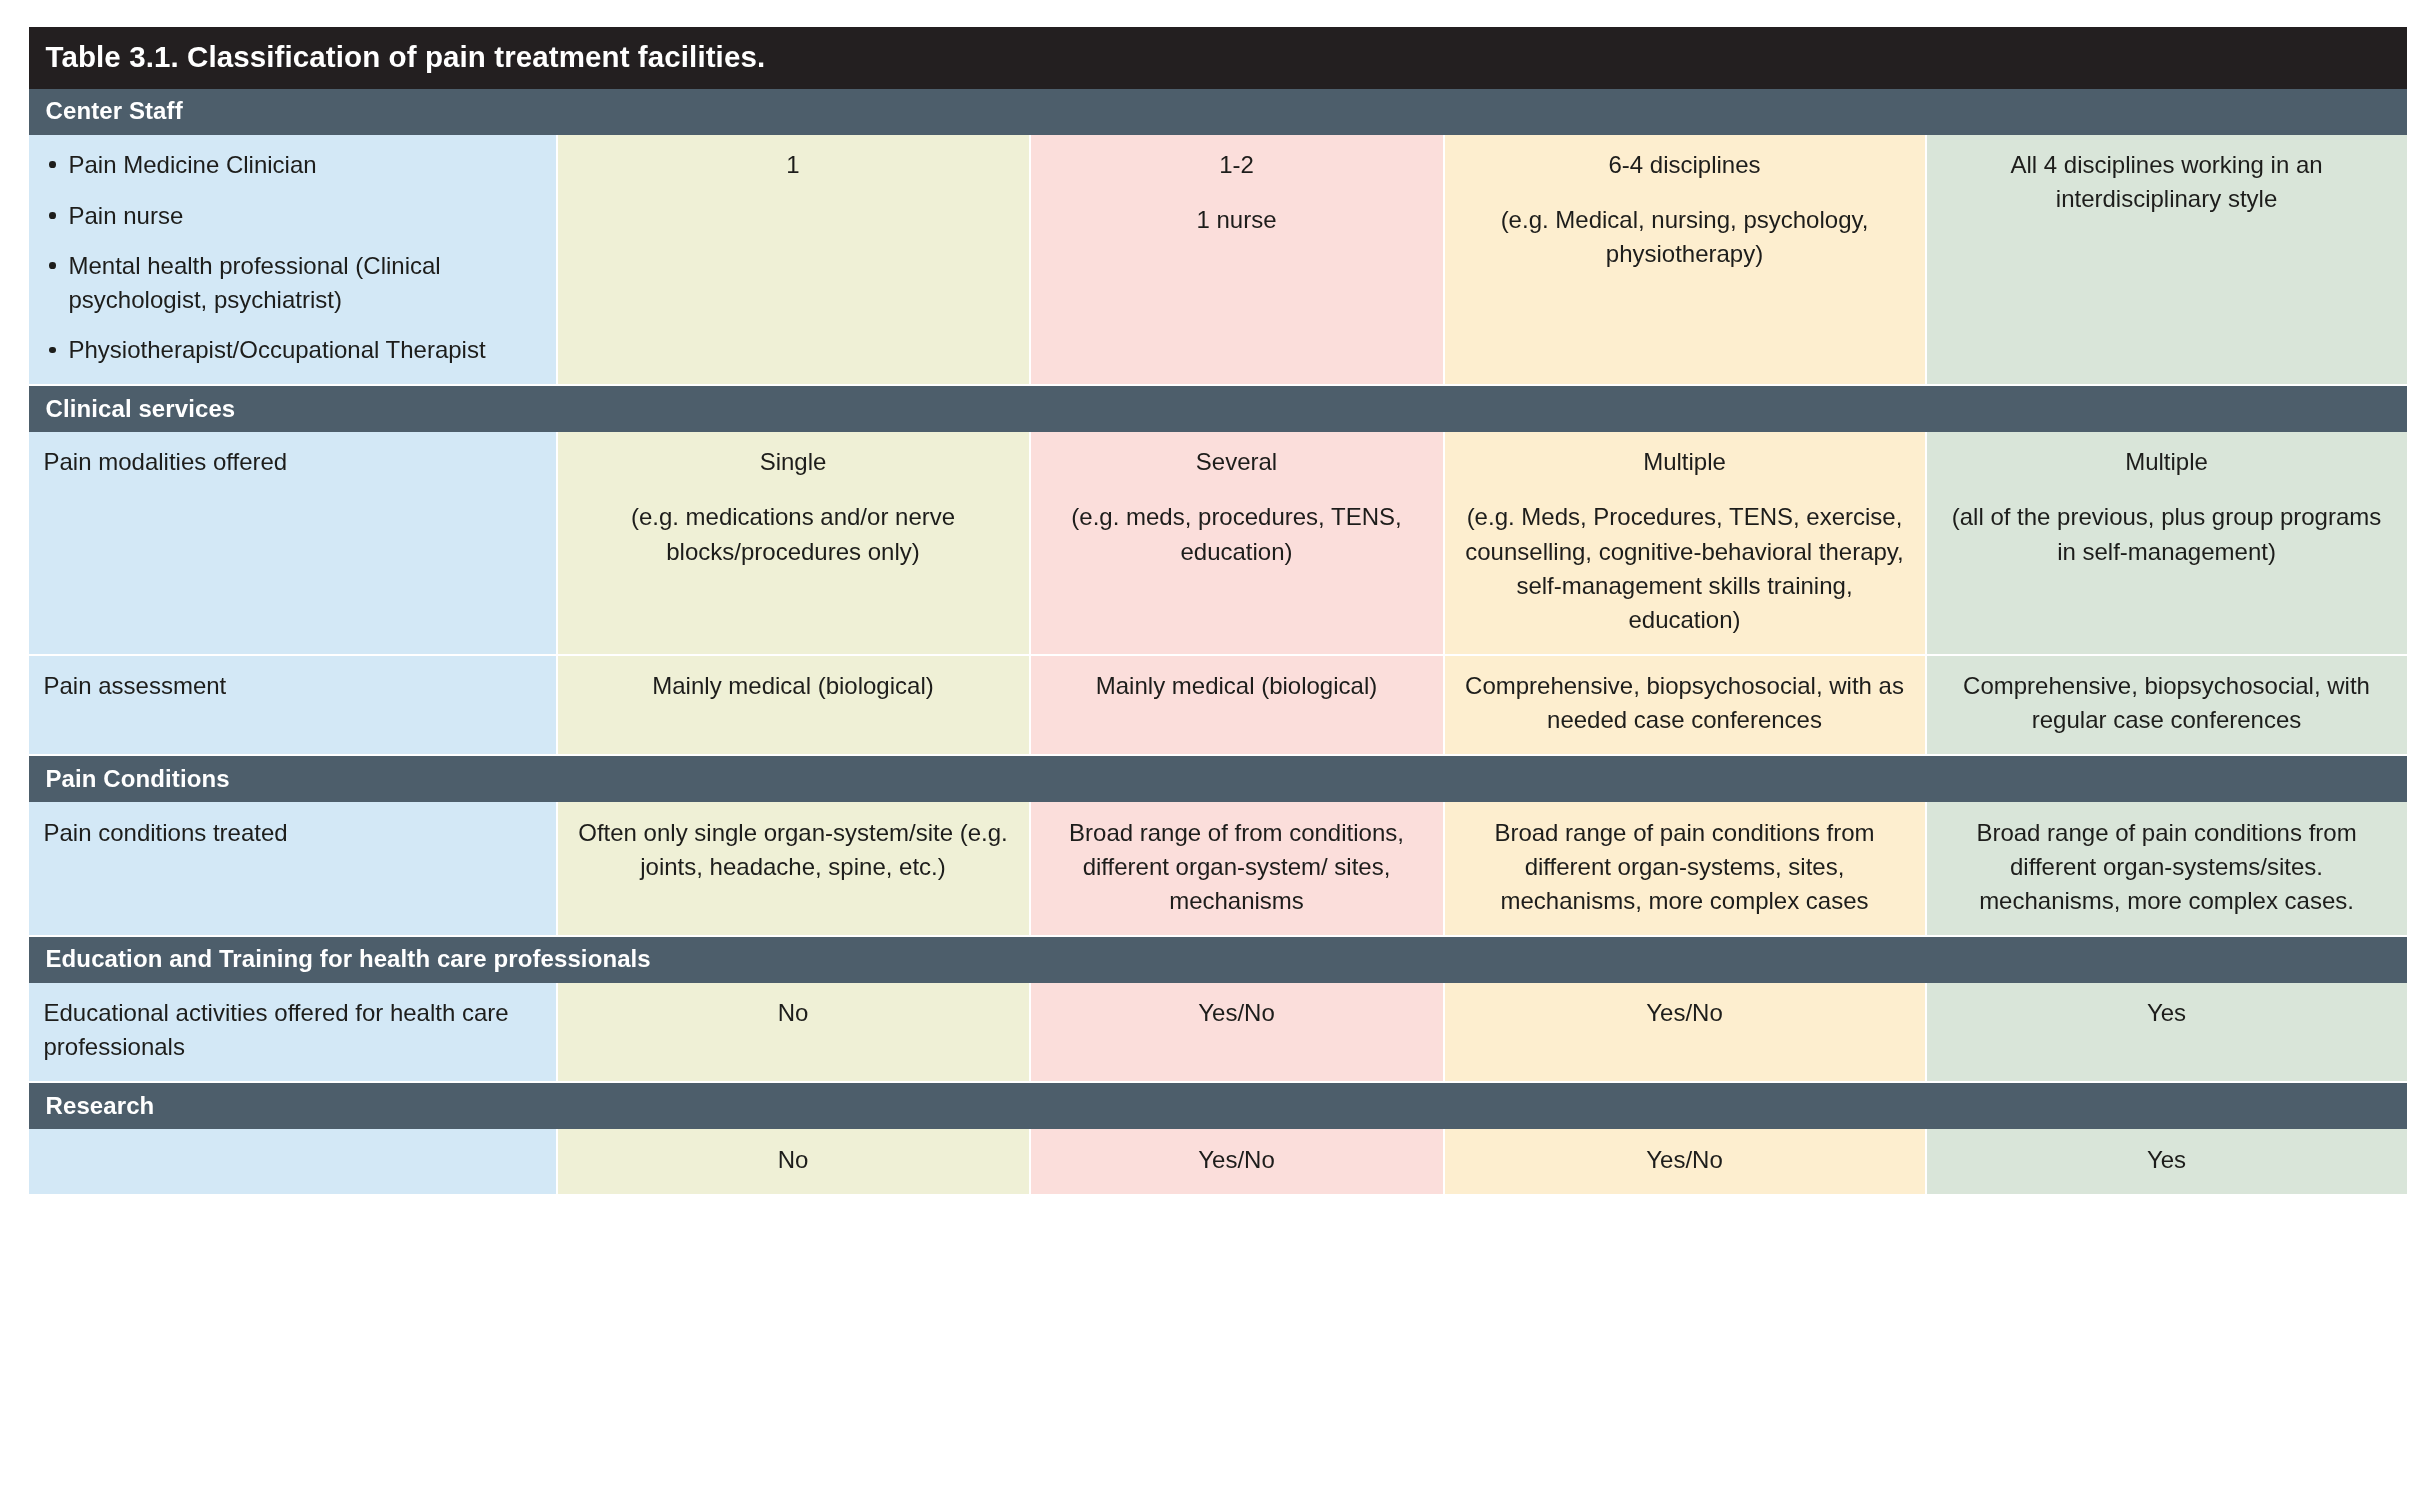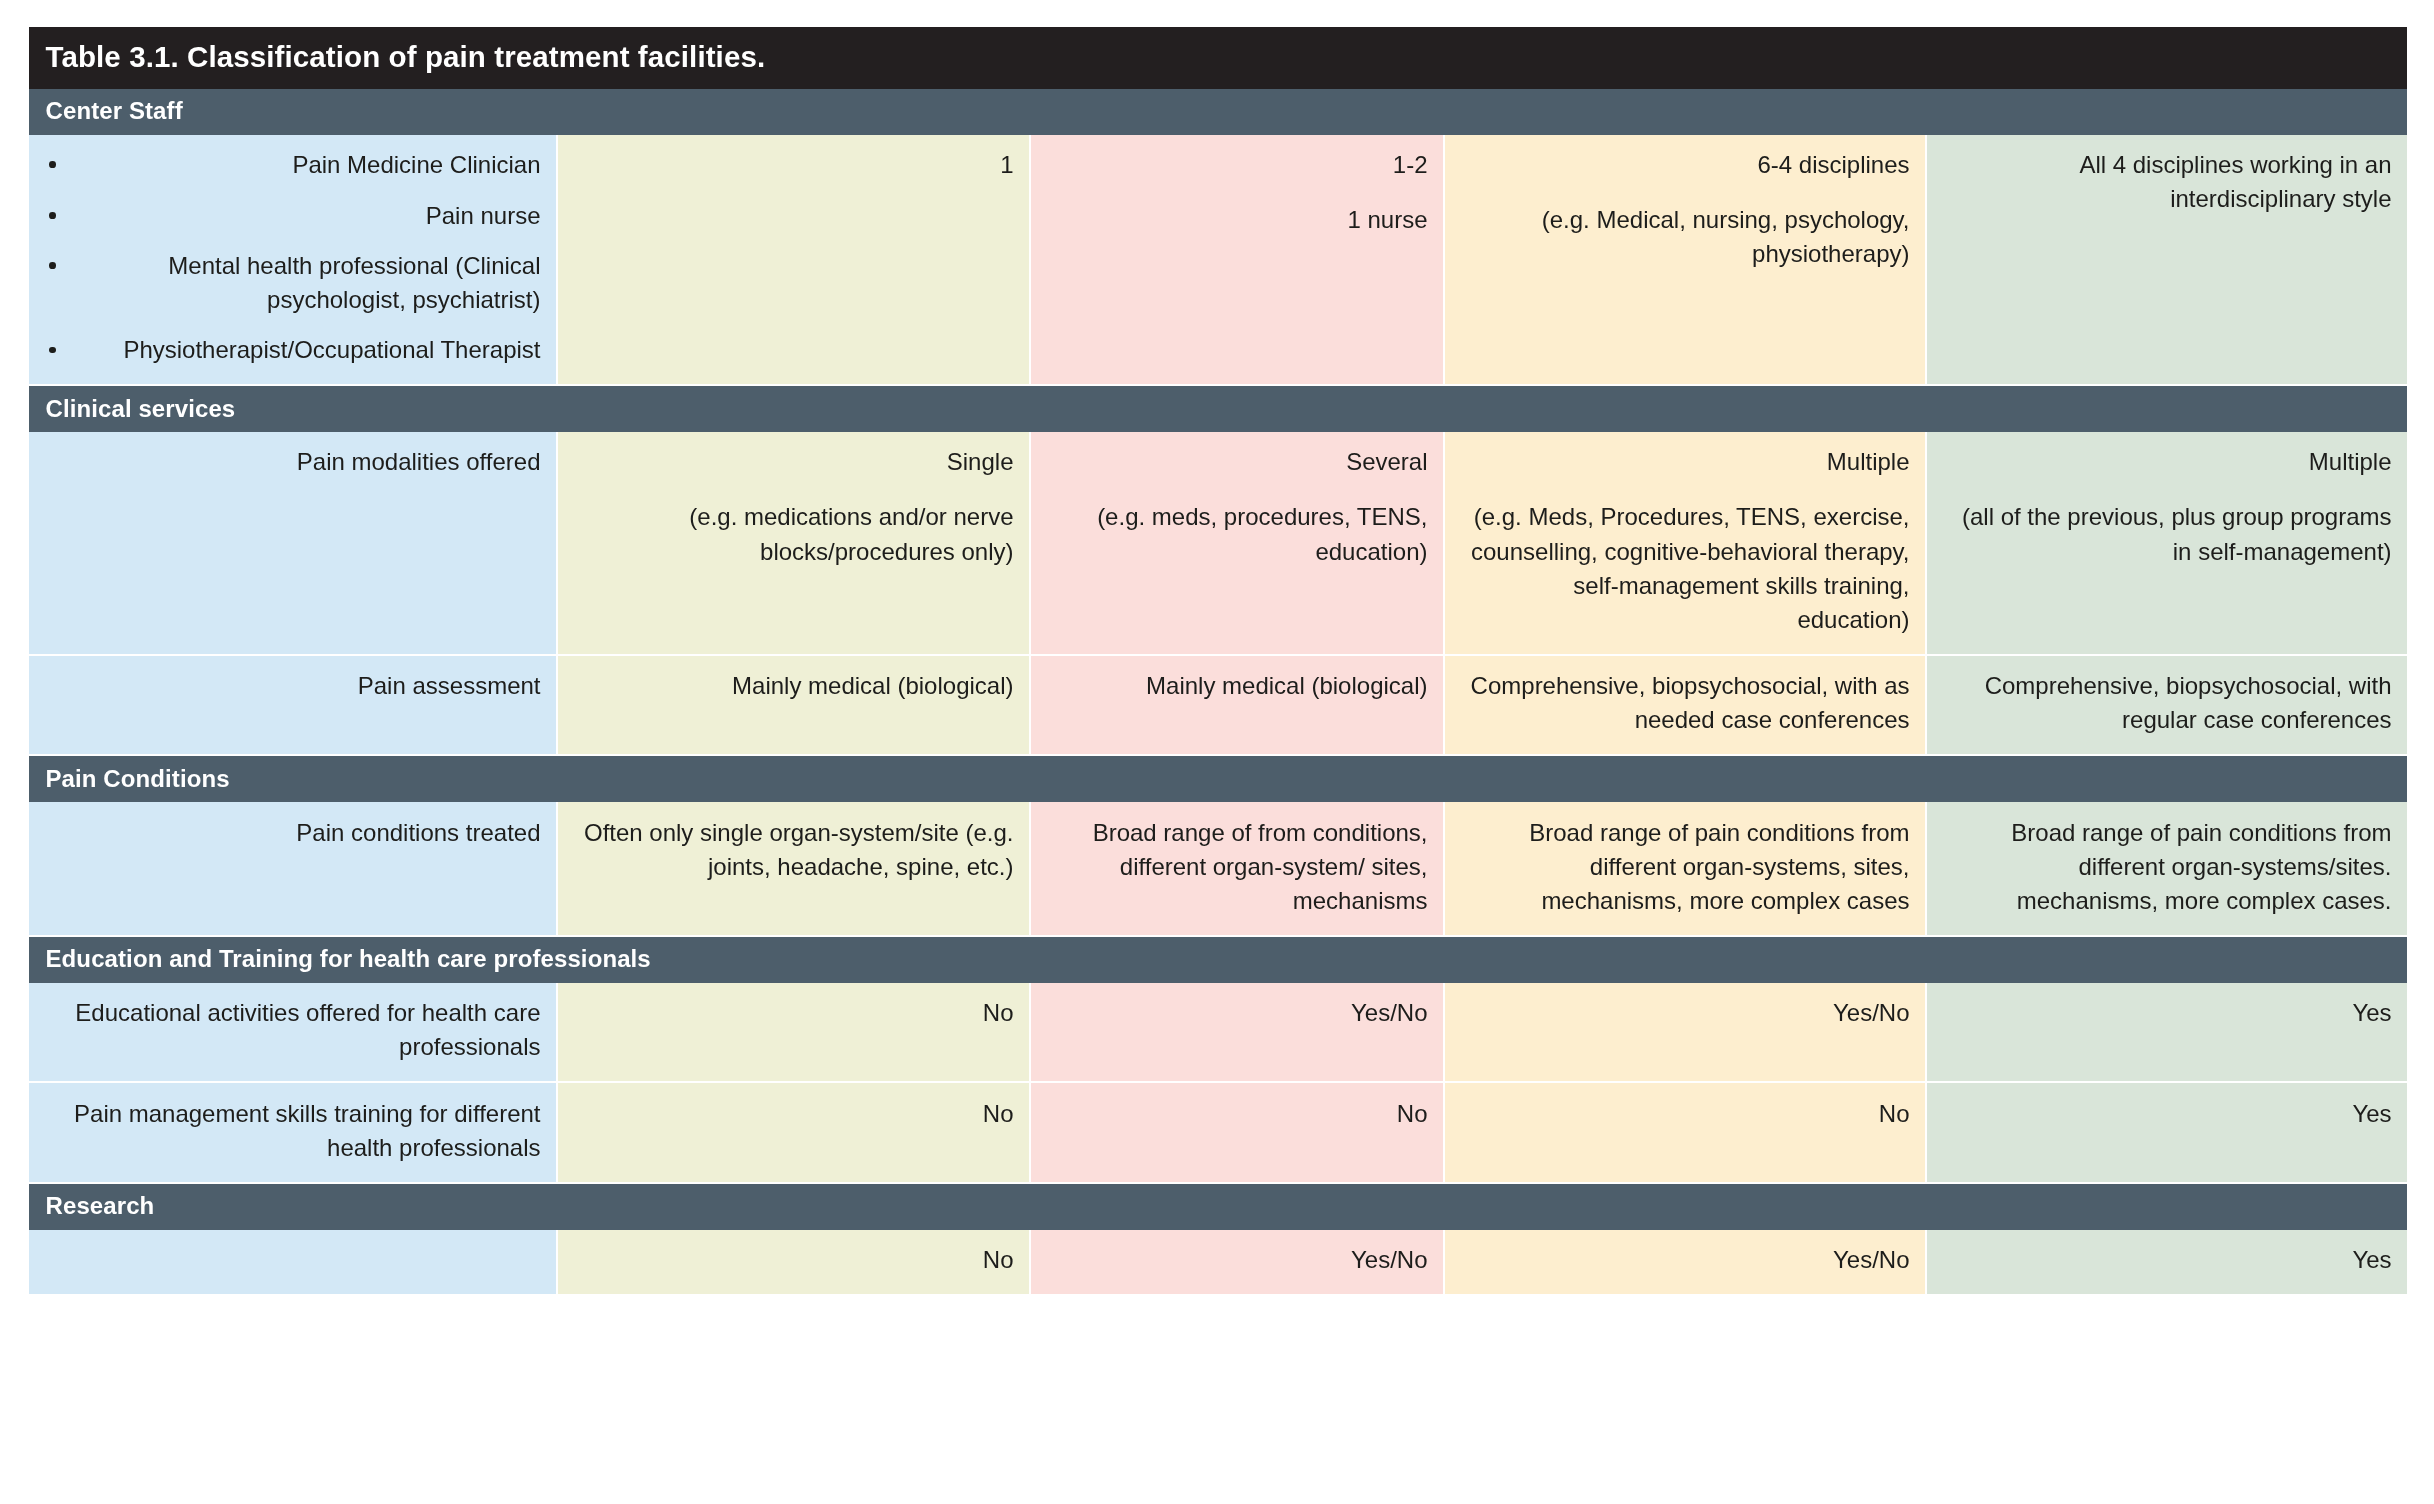--- a/index.html
+++ b/index.html
@@ -63,21 +63,20 @@
 
   
   .body-row td {
     font-size: 24px;
     color: #1d1d1b;
     vertical-align: top;
     padding: 13.3px 15px 17px 15px;
     line-height: 1.42;
     border-right: 2.9px solid #ffffff;
     border-bottom: 2.9px solid #ffffff;
-    text-align: right;
   }
   .body-row td:last-child { border-right: none; }
 
   .c-char   { background: #d3e8f6; text-align: left; }
   .c-uni    { background: #eff0d6; text-align: center; }
   .c-multi  { background: #fbdedb; text-align: center; }
   .c-mdisc  { background: #fdeecf; text-align: center; }
   .c-centre { background: #d9e5d9; text-align: center; }
 
   .para { margin: 0; }
@@ -199,27 +198,20 @@
     <tr class="section">
       <td colspan="5">Education and Training for health care professionals</td>
     </tr>
     <tr class="body-row">
       <td class="c-char">Educational activities offered for health care professionals</td>
       <td class="c-uni">No</td>
       <td class="c-multi">Yes/No</td>
       <td class="c-mdisc">Yes/No</td>
       <td class="c-centre">Yes</td>
     </tr>
-    <tr class="body-row">
-      <td class="c-char">Pain management skills training for different health professionals</td>
-      <td class="c-uni">No</td>
-      <td class="c-multi">No</td>
-      <td class="c-mdisc">No</td>
-      <td class="c-centre">Yes</td>
-    </tr>
 
     <tr class="section">
       <td colspan="5">Research</td>
     </tr>
     <tr class="body-row">
       <td class="c-char"></td>
       <td class="c-uni">No</td>
       <td class="c-multi">Yes/No</td>
       <td class="c-mdisc">Yes/No</td>
       <td class="c-centre">Yes</td>

